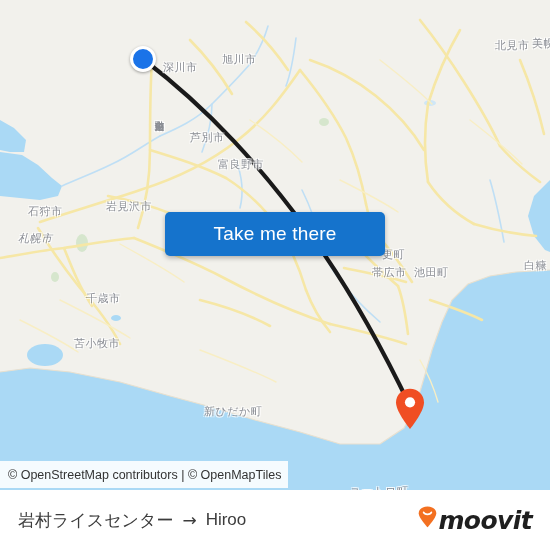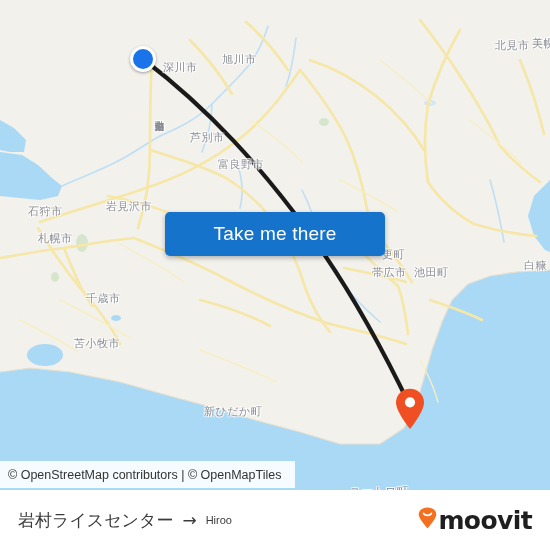--- a/index.html
+++ b/index.html
@@ -103,21 +103,21 @@
 
   
   #attribution {
     position: absolute;
     left: 0;
     top: 461px;
     height: 27px;
     background: rgba(255,255,255,.88);
     display: flex;
     align-items: center;
-    padding: 0 14px 0 8px;
+    padding: 0 7px 0 8px;
     box-sizing: border-box;
     font-size: 12.5px;
     color: #333333;
     font-family: "Liberation Sans", sans-serif;
     white-space: nowrap;
   }
 
   
   #footer {
     position: absolute;
@@ -141,26 +141,26 @@
     white-space: nowrap;
   }
   #route-origin-name { font-size: 17px; }
   #route-arrow {
     margin: 0 9px;
     font-size: 17px;
     color: #3c3c3c;
   }
   #route-dest-name {
     font-family: "Liberation Sans", sans-serif;
-    font-size: 11px;
+    font-size: 17px;
   }
 
   #moovit-logo {
     display: flex;
-    align-items: center;
+    font-style: italic;
   }
   #moovit-wordmark {
     font-size: 25px;
     font-weight: bold;
     color: #1f1f1f;
     letter-spacing: -0.6px;
     font-family: "DejaVu Sans", sans-serif;
     margin-left: 1px;
   }
 </style>
@@ -277,21 +277,21 @@
     <div id="labels-layer">
         <div class="map-label" style="left: 495px; top: 38px;">北見市</div>
         <div class="map-label" style="left: 532px; top: 36px;">美幌</div>
         <div class="map-label" style="left: 222px; top: 52px;">旭川市</div>
         <div class="map-label" style="left: 163px; top: 60px;">深川市</div>
         <div class="map-label" style="left: 190px; top: 130px;">芦別市</div>
         <div class="map-label" style="left: 218px; top: 157px;">富良野市</div>
         <div class="map-label vertical" style="left: 152px; top: 113px;">道央自動車道</div>
         <div class="map-label" style="left: 106px; top: 199px;">岩見沢市</div>
         <div class="map-label" style="left: 28px; top: 204px;">石狩市</div>
-        <div class="map-label" style="left: 38px; top: 231px;">札幌市</div>
+        <div class="map-label" style="left: 18px; top: 231px; font-style: italic;">札幌市</div>
         <div class="map-label" style="left: 86px; top: 291px;">千歳市</div>
         <div class="map-label" style="left: 74px; top: 336px;">苫小牧市</div>
         <div class="map-label" style="left: 382px; top: 247px; font-family: Liberation Serif, serif;">更町</div>
         <div class="map-label" style="left: 372px; top: 265px;">帯広市</div>
         <div class="map-label" style="left: 414px; top: 265px;">池田町</div>
         <div class="map-label" style="left: 524px; top: 258px;">白糠</div>
         <div class="map-label" style="left: 204px; top: 404px;">新ひだか町</div>
         <div class="map-label" style="left: 350px; top: 484px;">ユートロ町</div>
       </div>
 

